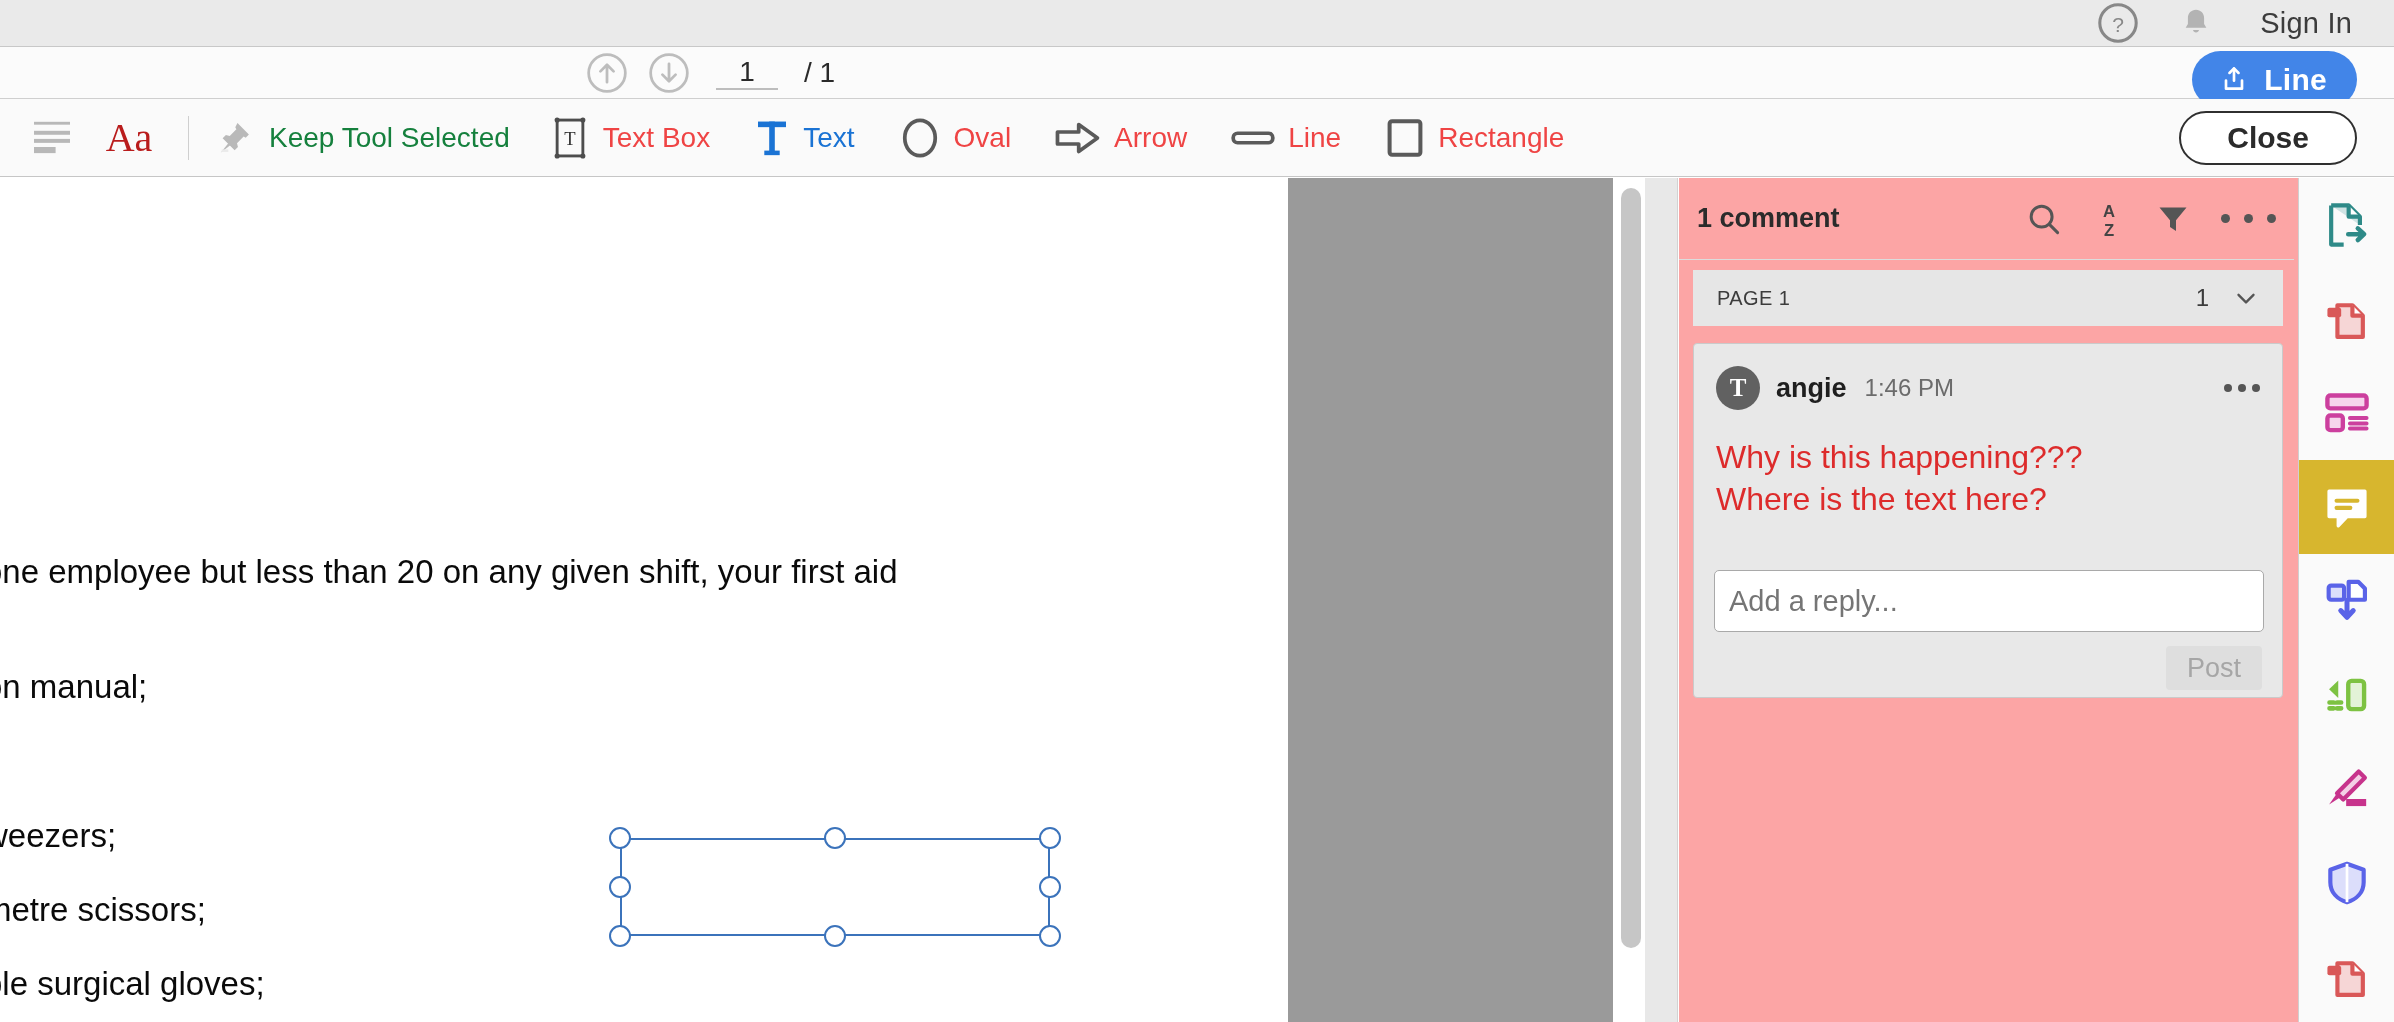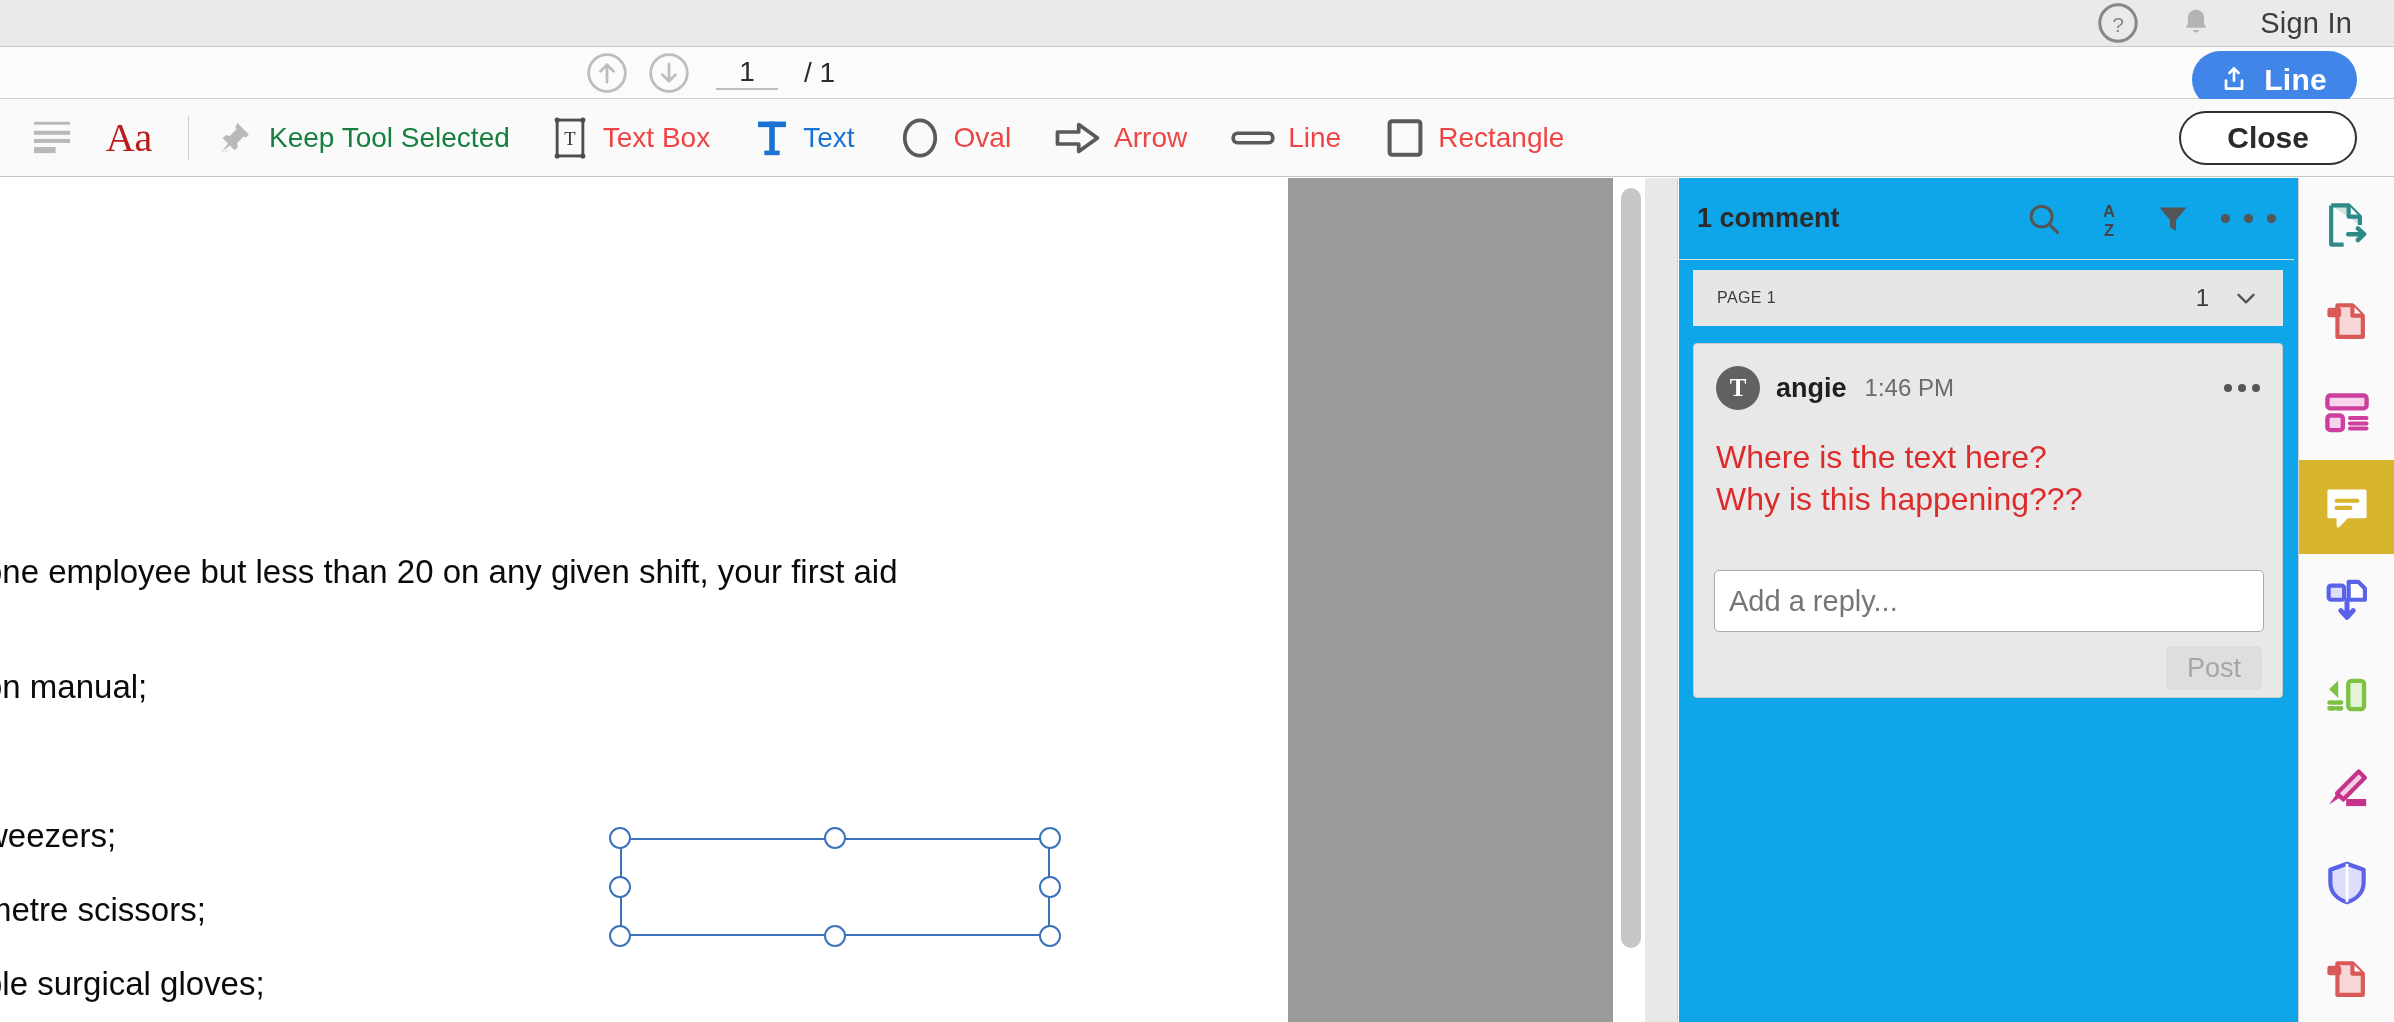--- a/index.html
+++ b/index.html
@@ -125,35 +125,35 @@
     border: 2px solid #3b73bb;
   }
   #selbox .handle {
     position: absolute; width: 22px; height: 22px; border-radius: 50%;
     background: #ffffff; border: 2px solid #3b73bb;
   }
 
   
   #cpanel {
     position: absolute; left: 1679px; top: 178px; width: 627px; height: 844px;
-    background: #0ea5e9; border-right: 1px solid #d8d8d8;
+    background: #fca5a5; border-right: 1px solid #d8d8d8;
   }
   #cpanel-head {
     position: absolute; left: 0; top: 0; width: 615px; height: 82px;
     display: flex; align-items: center; border-bottom: 1px solid #dcdcdc;
   }
   #ctitle { font-size: 27px; font-weight: 700; color: #2b2b2b; margin-left: 18px; white-space: nowrap; }
   #chead-icons { position: absolute; right: 18px; display: flex; align-items: center; gap: 30px; }
   #chead-icons .hicon { display: flex; align-items: center; justify-content: center; cursor: pointer; }
 
   #page-group {
     position: absolute; left: 14px; top: 92px; width: 590px; height: 56px;
     background: #e6e6e6; display: flex; align-items: center;
   }
-  #page-group-label { font-size: 16px; color: #3c3c3c; margin-left: 24px; letter-spacing: .4px; }
+  #page-group-label { font-size: 20px; color: #3c3c3c; margin-left: 24px; letter-spacing: .4px; }
   #page-group-right { position: absolute; right: 22px; display: flex; align-items: center; gap: 22px; }
   #page-group-count { font-size: 24px; color: #3c3c3c; }
 
   #comment-card {
     position: absolute; left: 14px; top: 165px; width: 590px; height: 355px;
     background: #e8e8e8; border: 1px solid #cacaca; border-radius: 4px;
   }
   #ccard-head { position: absolute; left: 22px; top: 22px; right: 22px; display: flex; align-items: center; }
   #avatar {
     width: 44px; height: 44px; border-radius: 50%; background: #616161;
@@ -406,22 +406,22 @@
       <div id="cauthor">angie</div>
       <div id="ctime">1:46 PM</div>
       <div id="ccard-more">
         <span></span>
           <span></span>
           <span></span>
       </div>
     </div>
 
     <div id="ctext">
+      <div>Why is this happening???</div>
       <div>Where is the text here?</div>
-      <div>Why is this happening???</div>
     </div>
 
     <input id="reply-input" type="text" placeholder="Add a reply..." style="">
     <button id="post-btn">Post</button>
   </div>
 </div>
 
 <div id="rail">
 
   <div class="rail-item">

